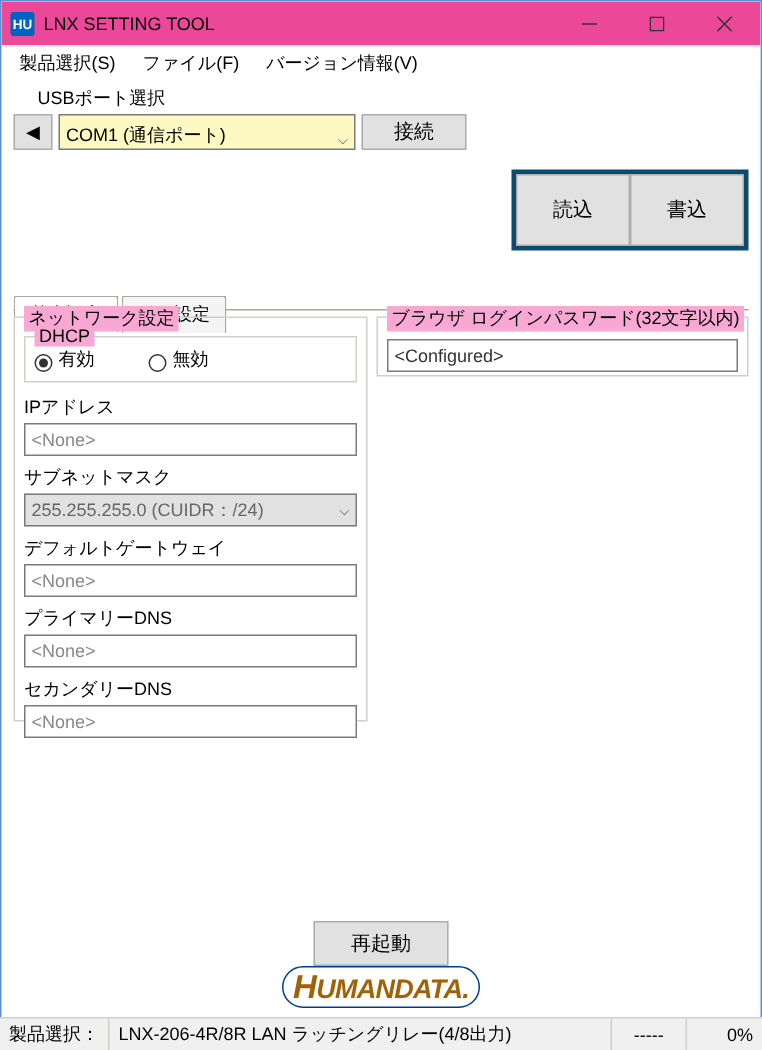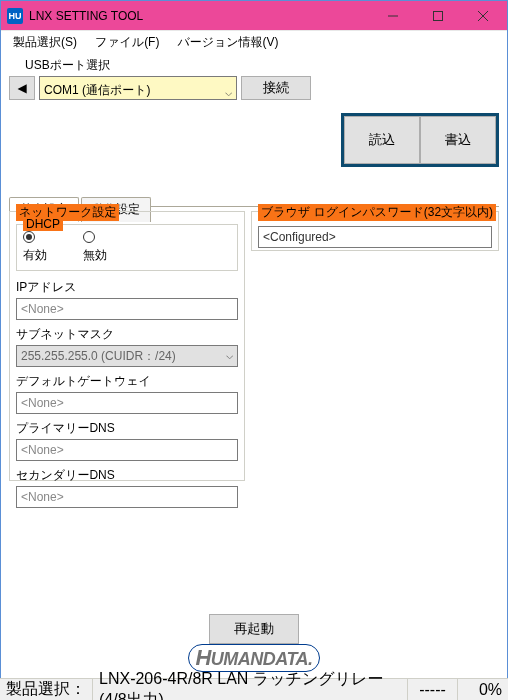--- a/index.html
+++ b/index.html
@@ -21,39 +21,39 @@
 .connect-btn { width:70px; height:24px; border:1px solid #adadad; background:#e1e1e1;}
 .bigbtn-wrap { flex:1; display:flex; justify-content:flex-end; gap:0;}
 .bigbtn-outer { border:3px solid #0c4a6e; display:flex;margin-top:37px;}
 .bigbtn { width:76px; height:48px; border:1px solid #adadad; background:#e1e1e1; display:flex; align-items:center; justify-content:center;}
 .tabs { margin:14px 8px 0 8px; display:flex; border-bottom:1px solid #aca899;}
 .tab { padding:3px 10px; border:1px solid #aca899; border-bottom:none; background:#fff; position:relative; top:16px; margin-right:2px;border-radius:2px 2px 0 0;}
 .tab.active { background:#fff; border-bottom:1px solid #fff;}
 .tab.inactive { background:#f4f4f4;}
 .content { display:flex; padding:4px 8px; gap:6px; height:476px;}
 .fieldset { border:1px solid #d0d0c8; padding:6px 6px 8px 6px; position:relative;}
-.fieldset-legend { position:absolute; top:-8px; left:6px; background:#f97316; padding:0 3px; font-size:12px;text-align:right;}
+.fieldset-legend { position:absolute; top:-8px; left:6px; background:#f9a8d4; padding:0 3px; font-size:12px;text-align:right;}
 .left-col { flex:0 0 236px;}
 .right-col { flex:1;}
 .subfield { border:1px solid #d0d0c8; padding:4px 6px 6px 6px; margin:6px 0 8px 0; position:relative;}
 .radios { display:flex; gap:36px; margin-top:2px;}
-.radio-item { display:flex; align-items:flex-start; gap:4px;flex-direction:column;}
+.radio-item { display:flex; align-items:flex-end; gap:4px;}
 .radio-dot { width:12px; height:12px; border:1px solid #333; border-radius:50%; display:flex; align-items:center; justify-content:center;}
 .radio-dot.sel::after { content:""; width:6px; height:6px; background:#333; border-radius:50%;}
 .field-label { margin:6px 0 2px 0;}
 .text-input { width:100%; height:22px; border:1px solid #7a7a7a; padding:0 4px; background:#fff; color:#888; display:flex; align-items:center;}
 .text-input.disabled { background:#e1e1e1; color:#666; justify-content:space-between;}
 .browser-pw .text-input { color:#333; margin-top:8px;}
 .left-col .fieldset { height:270px;}
 .right-col .fieldset { height:40px;}
 .bottom-bar { position:absolute; bottom:22px; left:0; right:0; padding:6px 10px; display:flex; align-items:center; justify-content:space-between;flex-direction:column;}
 .reboot-btn { width:90px; height:30px; border:1px solid #adadad; background:#e1e1e1;}
-.logo { font-style:italic; font-weight:bold; font-size:18px; color:#737373; letter-spacing:-0.5px; border:1px solid #003c8f; padding:0 6px; border-radius:14px;}
+.logo { font-style:italic; font-weight:bold; font-size:18px; color:#a16207; letter-spacing:-0.5px; border:1px solid #003c8f; padding:0 6px; border-radius:14px;}
 .logo .h { font-size:22px;}
-.statusbar { position:absolute; bottom:0; left:0; right:0; height:22px; background:#f0f0f0; border-top:1px solid #d0d0c8; display:flex; align-items:center; font-size:16px;}
+.statusbar { position:absolute; bottom:0; left:0; right:0; height:22px; background:#f0f0f0; border-top:1px solid #d0d0c8; display:flex; align-items:center; font-size:12px;}
 .status-cell { padding:0 6px; border-right:1px solid #d0d0c8; height:100%; display:flex; align-items:center;}
 .status-cell.product { flex:1;}
 .status-cell.dash { width:50px; justify-content:center;}
 .status-cell.pct { width:50px; justify-content:flex-end; border-right:none;}
 </style>
 </head>
 <body>
 
 <div class="titlebar">
   <div class="titlebar-icon">HU</div>

